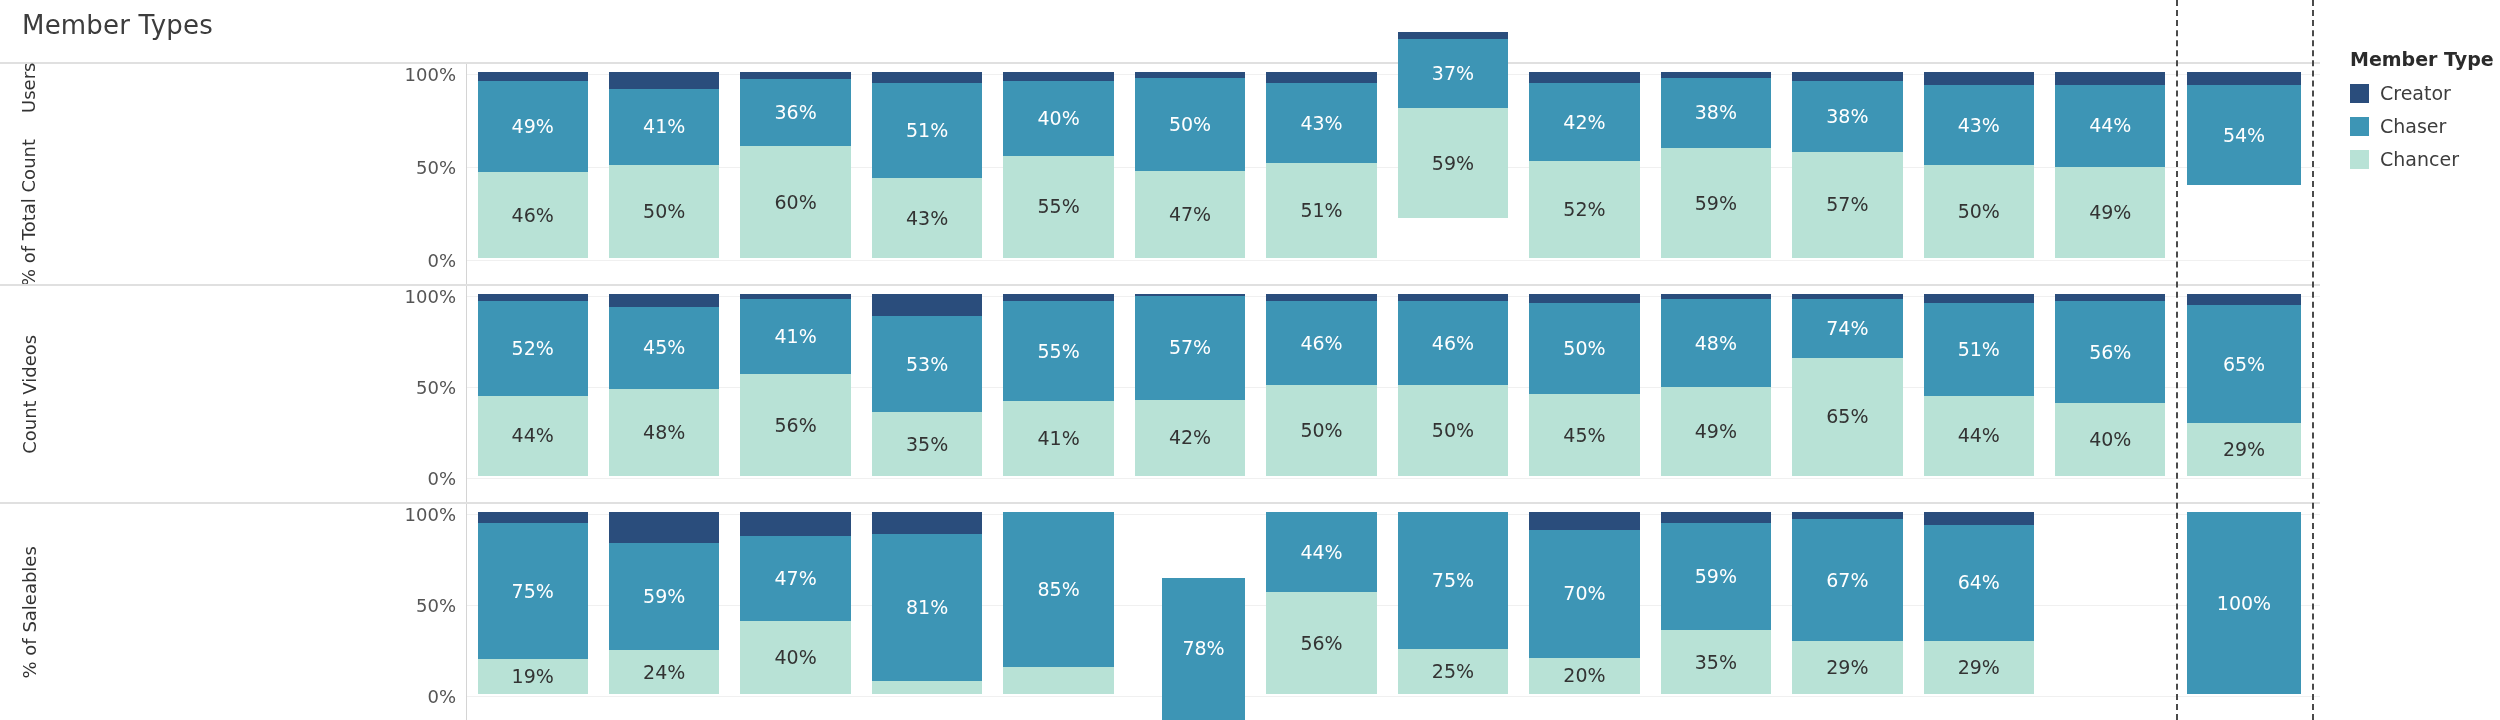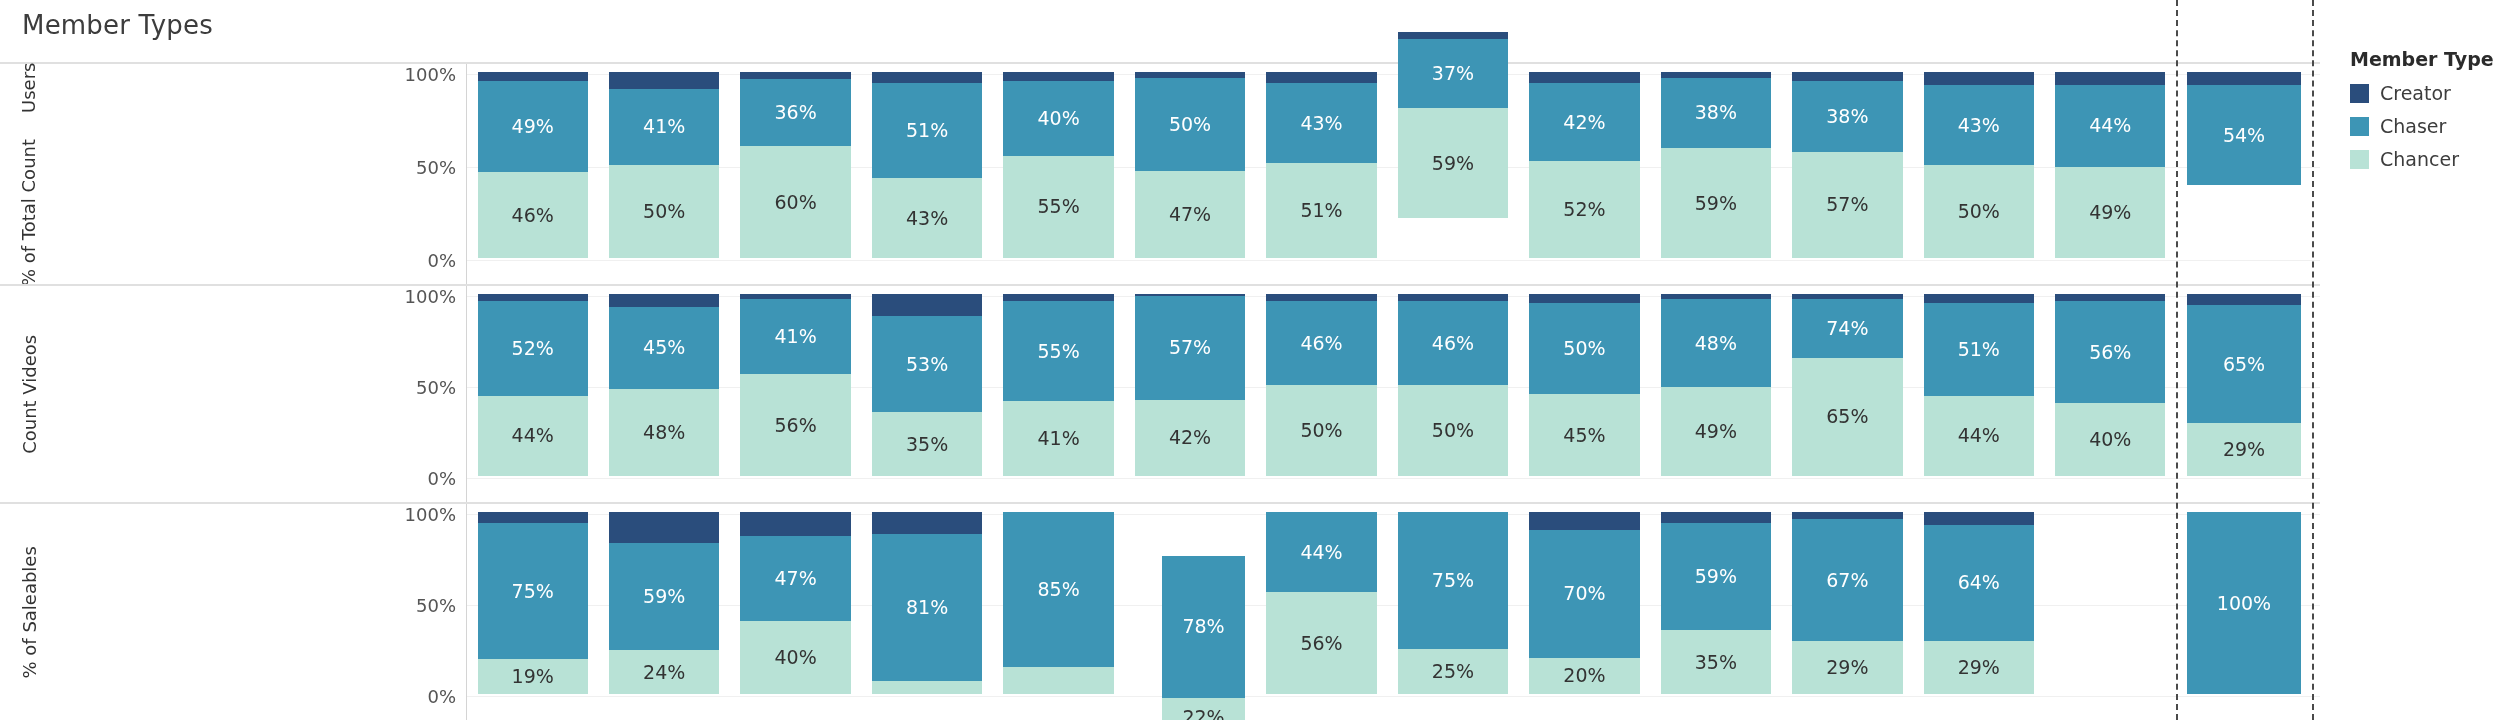--- a/index.html
+++ b/index.html
@@ -596,21 +596,21 @@
           </div>
           <div class="bar-slot" style="left: 525.846px; width: 131.462px;">
             <div class="bar" style="bottom: 26px; height: 182px;">
               <div class="seg chaser" style="height: 154.7px;">
                 <span class="seg-label">85%</span>
               </div>
               <div class="seg chancer" style="height: 27.3px;"></div>
             </div>
           </div>
           <div class="bar-slot" style="left: 657.308px; width: 131.462px;">
-            <div class="bar" style="bottom: 30px; height: 134px; padding-left: 27px;">
+            <div class="bar" style="bottom: 8px; height: 134px; padding-left: 27px;">
               <div class="seg chaser" style="height: 141.96px;">
                 <span class="seg-label">78%</span>
               </div>
               <div class="seg chancer" style="height: 40.04px;">
                 <span class="seg-label">22%</span>
               </div>
             </div>
           </div>
           <div class="bar-slot" style="left: 788.769px; width: 131.462px;">
             <div class="bar" style="bottom: 26px; height: 182px;">

